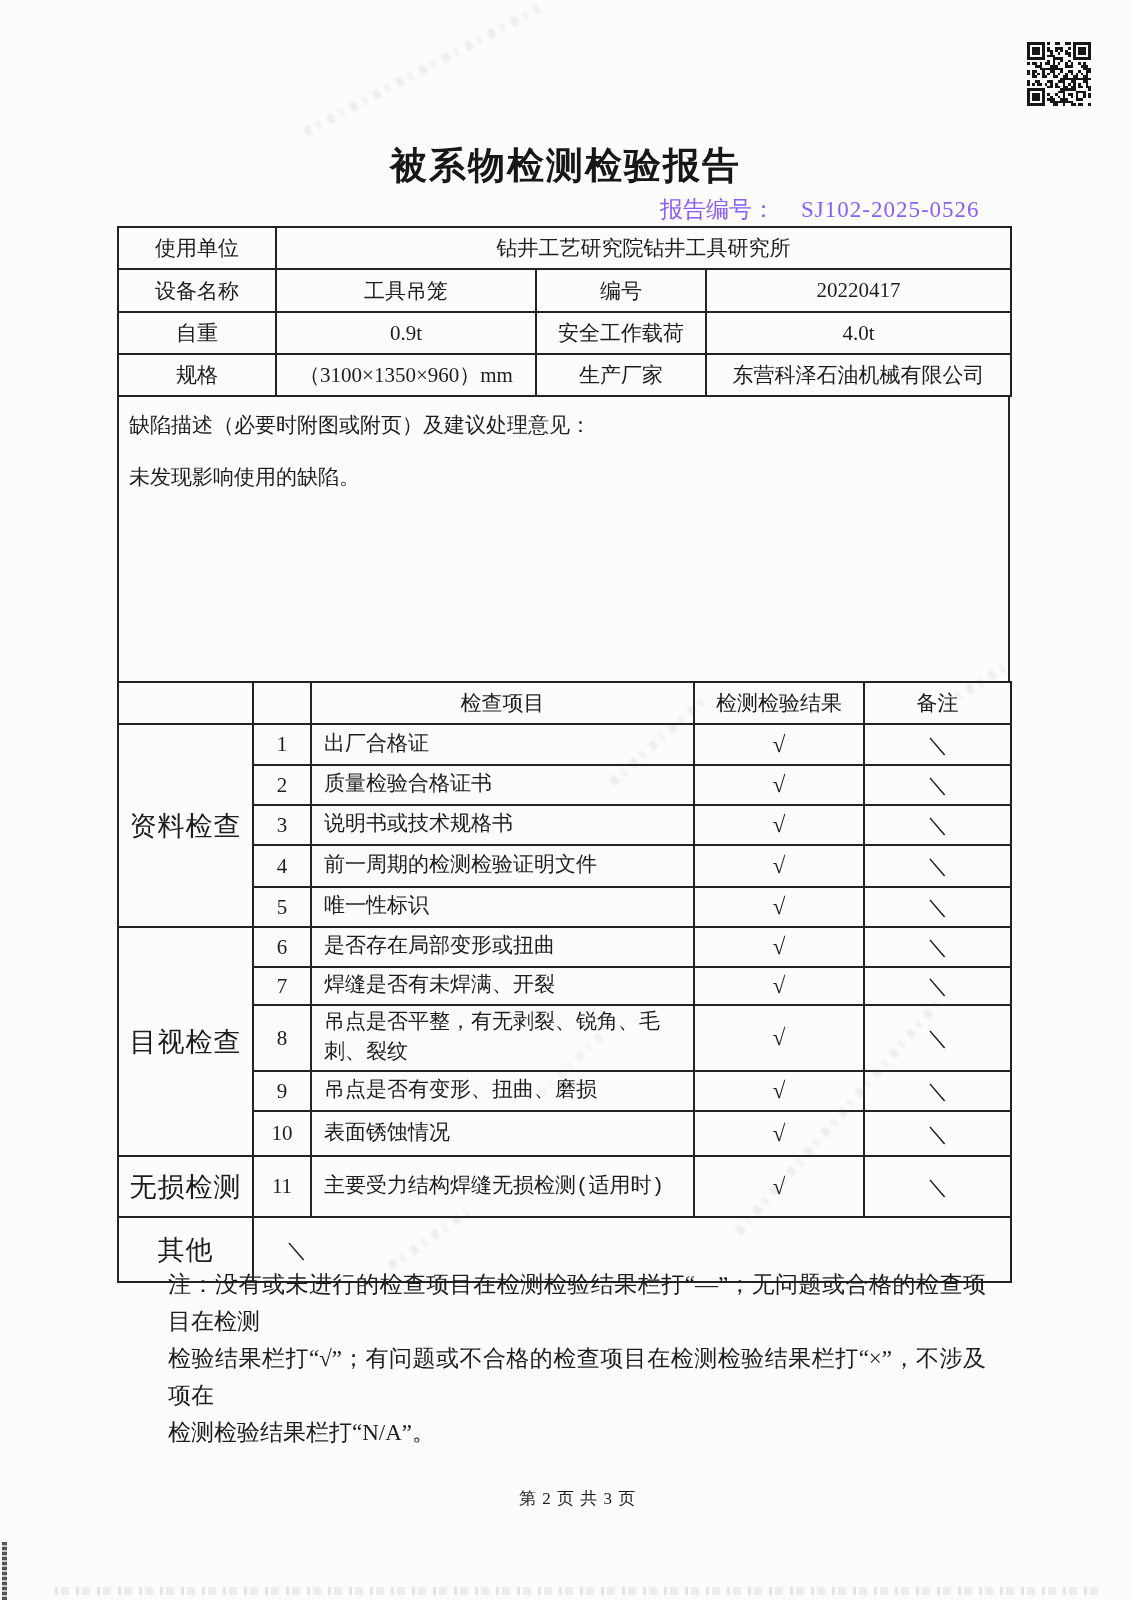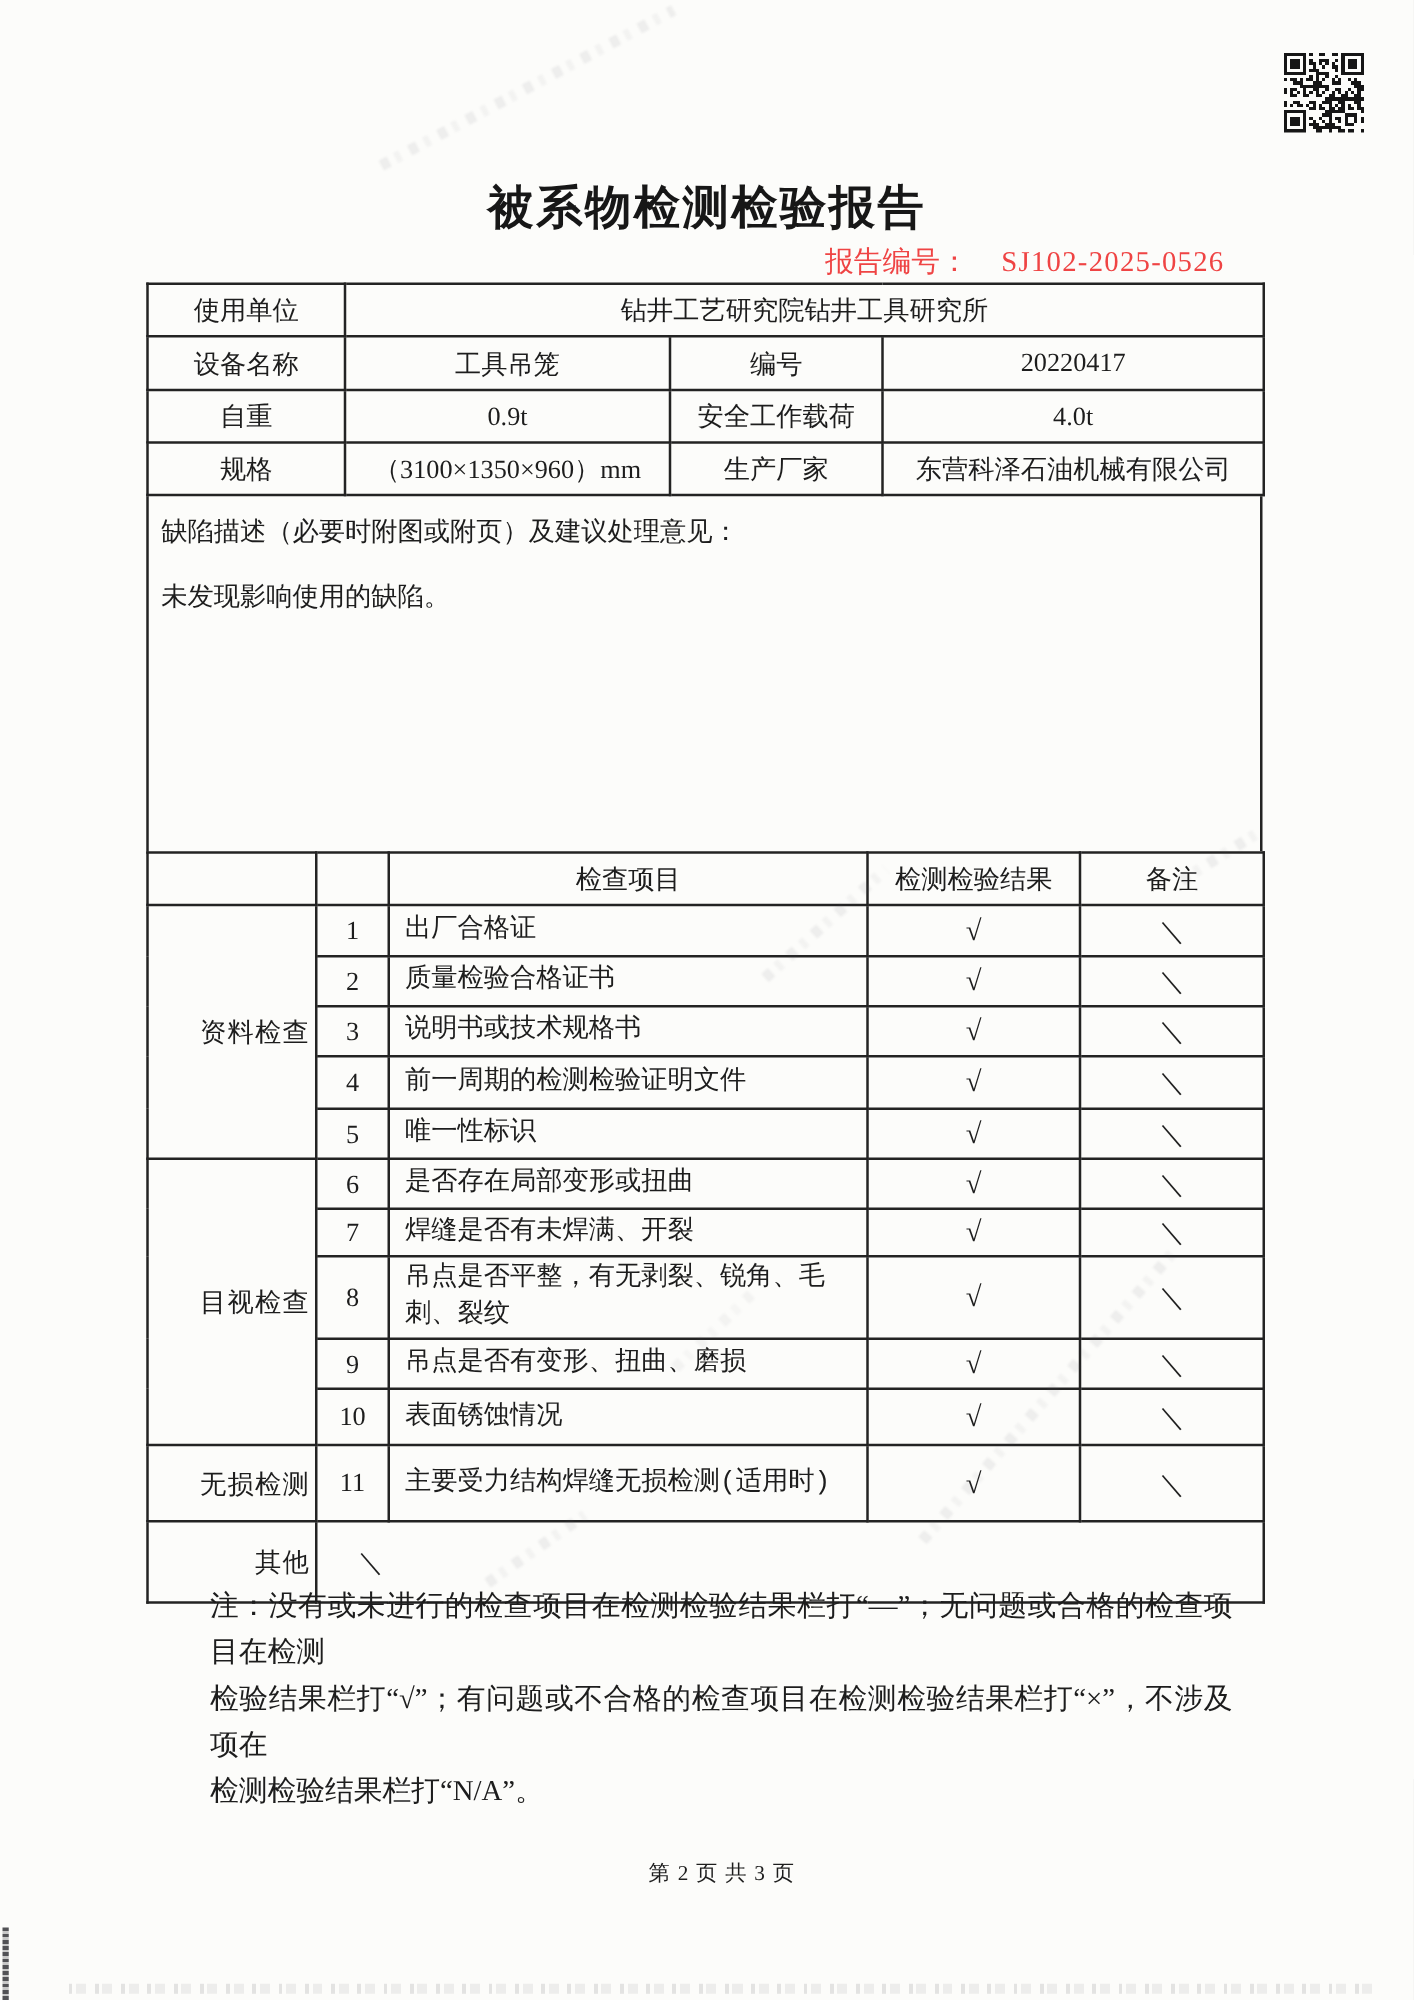--- a/index.html
+++ b/index.html
@@ -13,21 +13,21 @@
     background:#fcfcfa;overflow:hidden;color:#1d1d1d;
   }
   
   .doc-title{
     position:absolute;left:0;top:141px;width:100%;
     text-align:center;font-size:37px;font-weight:700;
     letter-spacing:2px;margin:0;color:#171717;
   }
   .report-no-line{
     position:absolute;left:660px;top:194px;
-    font-size:23px;white-space:nowrap;color:#ef4444;
+    font-size:23px;white-space:nowrap;color:#8b5cf6;
   }
   .report-no-line .val{margin-left:26px;letter-spacing:1px;}
   
   .qr{position:absolute;left:1026px;top:42px;width:66px;height:64px;}
   .qr svg{width:100%;height:100%;shape-rendering:crispEdges;}
   
   .doc{position:absolute;left:117px;top:226px;width:893px;}
   table{border-collapse:collapse;width:893px;table-layout:fixed;}
   td,th{
     border:2px solid #232323;font-weight:normal;
@@ -35,21 +35,21 @@
     padding:0 4px;overflow:hidden;color:#1d1d1d;
   }
   .info-table td{height:40px;}
   .defect-box{
     border-left:2px solid #232323;border-right:2px solid #232323;
     height:284px;box-sizing:border-box;padding:14px 10px 0 10px;
   }
   .defect-box .heading{font-size:21px;}
   .defect-box .finding{font-size:21px;margin-top:24px;}
   .check-table td.item-cell{text-align:left;padding:2px 8px 2px 12px;line-height:30px;font-family:Liberation Mono, monospace;}
-  .check-table td.group-cell{font-size:21px;letter-spacing:1px;text-align:right;}
+  .check-table td.group-cell{font-size:27px;letter-spacing:1px;}
   .check-table td.result-cell{font-size:23px;}
   .check-table td.remark-cell{font-size:21px;}
   .check-table td.other-val-cell{text-align:left;padding-left:32px;font-size:21px;}
   
   .note{
     position:absolute;left:168px;top:1266px;width:818px;
     font-size:23px;line-height:37px;text-align:justify;
   }
   .page-footer{
     position:absolute;left:12px;top:1487px;width:100%;

